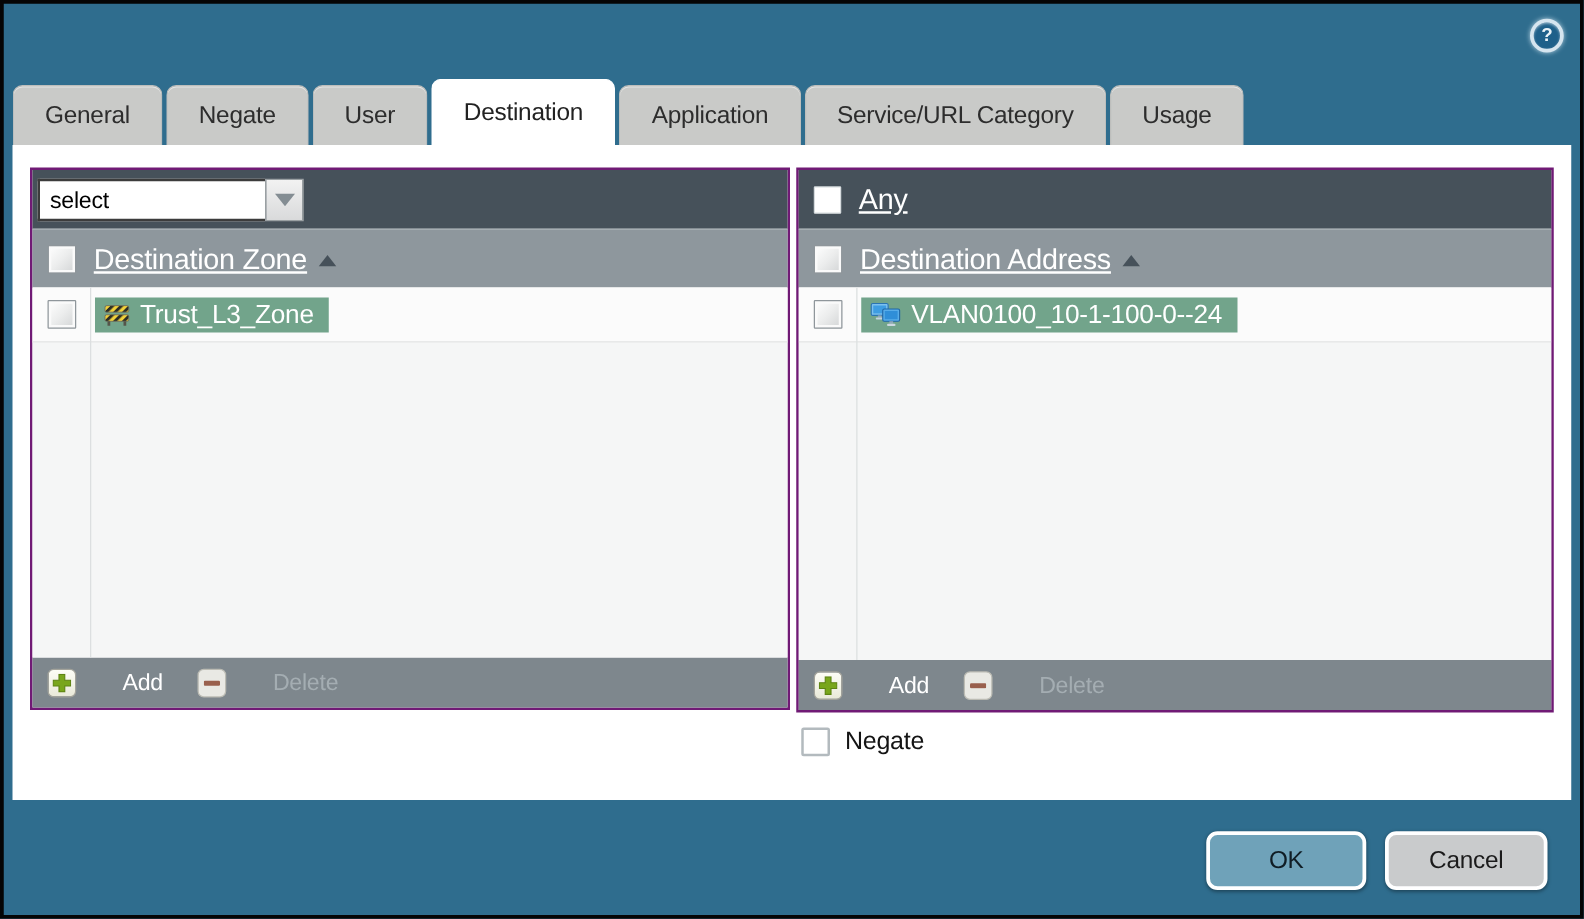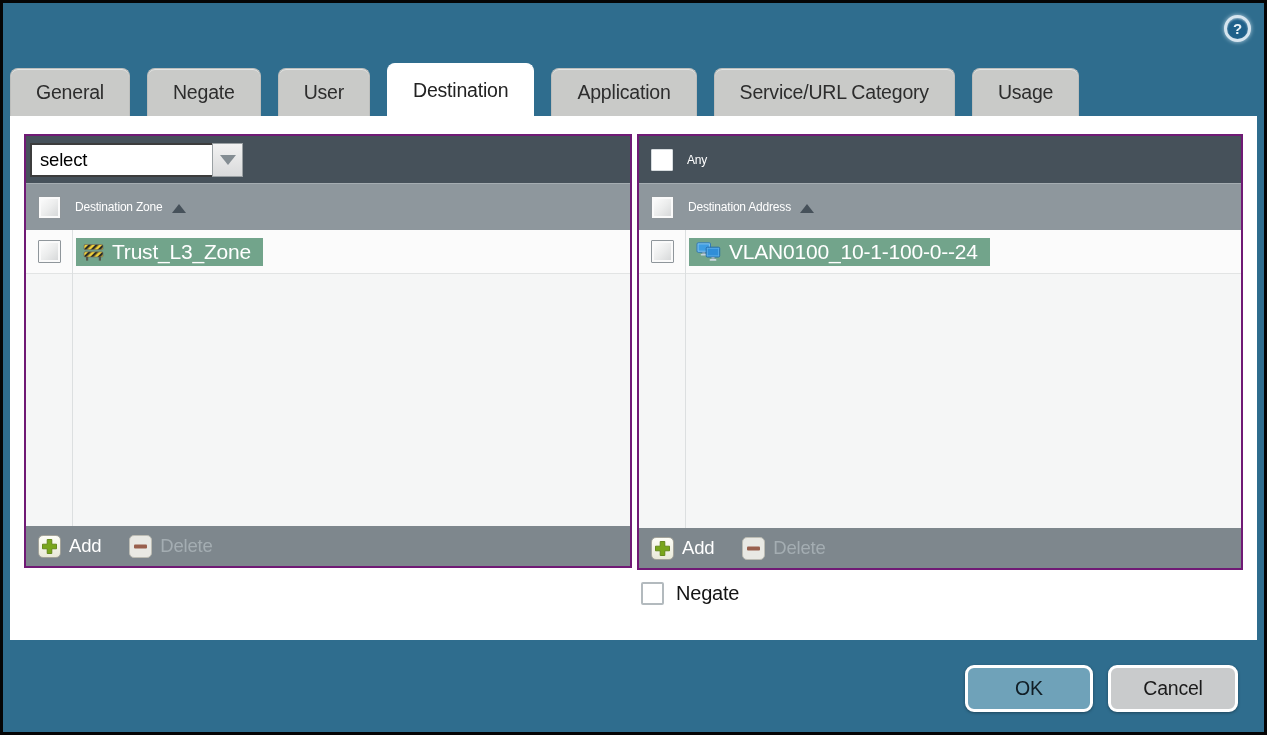--- a/index.html
+++ b/index.html
@@ -12,21 +12,21 @@
   
   .title { position:absolute; left:21px; top:16px; color:#ffffff; font-size:21px; letter-spacing:0px; }
   .help-icon {
     position:absolute; right:13px; top:12px; width:27px; height:27px; border-radius:50%;
     background:#1e608a; border:3px solid #d6e5ef;
     box-shadow:0 0 4px rgba(220,238,248,.8), inset 0 1px 2px rgba(255,255,255,.5);
     color:#eaf3f8; font-size:15px; font-weight:bold;
     display:flex; align-items:center; justify-content:center; cursor:pointer;
   }
   
-  .tabs { position:absolute; left:7px; top:62px; height:51px; display:flex; gap:17px; align-items:flex-end; }
+  .tabs { position:absolute; left:7px; top:62px; height:51px; display:flex; gap:3px; align-items:flex-end; }
   .tab {
     height:48px; background:#c9cac8; border-radius:8px 8px 0 0; padding:0 25px;
     font-size:19.5px; color:#2d2d2d; display:flex; align-items:center; cursor:pointer;
     border:1px solid #bdbebc; border-bottom:none;
     box-shadow:inset 0 1px 0 rgba(255,255,255,.5);
   }
   .tab.active { background:#ffffff; border-color:#ffffff; height:53px; z-index:2; color:#222; box-shadow:none; }
   
   .content { position:absolute; left:7px; top:113px; width:1247px; height:524px; background:#ffffff; z-index:1; }
   .panel { position:absolute; display:flex; flex-direction:column; border:2px solid #701a75; }
@@ -51,31 +51,31 @@
   .tri-up { width:0; height:0; border-left:7px solid transparent; border-right:7px solid transparent; border-bottom:9px solid #46515a; margin-left:9px; margin-top:2px; }
   
   .cb {
     width:23px; height:23px; border:1px solid #8f969b; border-radius:1px;
     background:linear-gradient(135deg,#ffffff 0%,#eceded 50%,#d2d4d5 100%);
     box-shadow:inset 0 0 0 2px #fafafa; cursor:pointer;
   }
   .cb-any { width:22px; height:22px; background:#ffffff; border:1px solid #d6dbde; box-shadow:none; }
   .cb-negate { width:23px; height:23px; background:#ffffff; border:2px solid #b3babe; border-radius:2px; box-shadow:none; }
   .hdr-pad { margin-left:12px; }
-  .hdr-label { color:#ffffff; font-size:12px; margin-left:14px; }
+  .hdr-label { color:#ffffff; font-size:23px; margin-left:14px;text-decoration:underline; }
   
   .row { height:44px; background:#fbfbfb; border-bottom:1px solid #e2e4e4; display:flex; align-items:center; }
   .cb-cell { width:46px; align-self:stretch; display:flex; align-items:center; justify-content:center; flex:0 0 auto; }
   .chip {
     display:inline-flex; align-items:center; gap:8px; height:28px;
     background:#72a48b; color:#ffffff; font-size:21px; padding:0 12px 0 7px; margin-left:4px; cursor:pointer;
   }
   
   .mini-btn { display:flex; align-items:center; gap:8px; cursor:pointer; }
-  .mini-btn .label { color:#ffffff; font-size:18.5px; }
+  .mini-btn .label { color:#ffffff; font-size:18.5px;margin-left:29px; }
   .mini-btn.disabled { cursor:default; }
   .mini-btn.disabled .label { color:#a4adb2; }
   .icon-box {
     width:23px; height:23px; border-radius:5px; display:flex; align-items:center; justify-content:center;
     background:linear-gradient(#fdfdf6,#e9e9d9); border:1px solid #a3a39b;
   }
   .icon-box.dim { background:#e9e9e4; border-color:#bcbcb4; }
   
   .negate { position:absolute; left:631px; top:466px; display:flex; gap:12px; }
   .negate-label { font-size:20px; color:#141414; }

